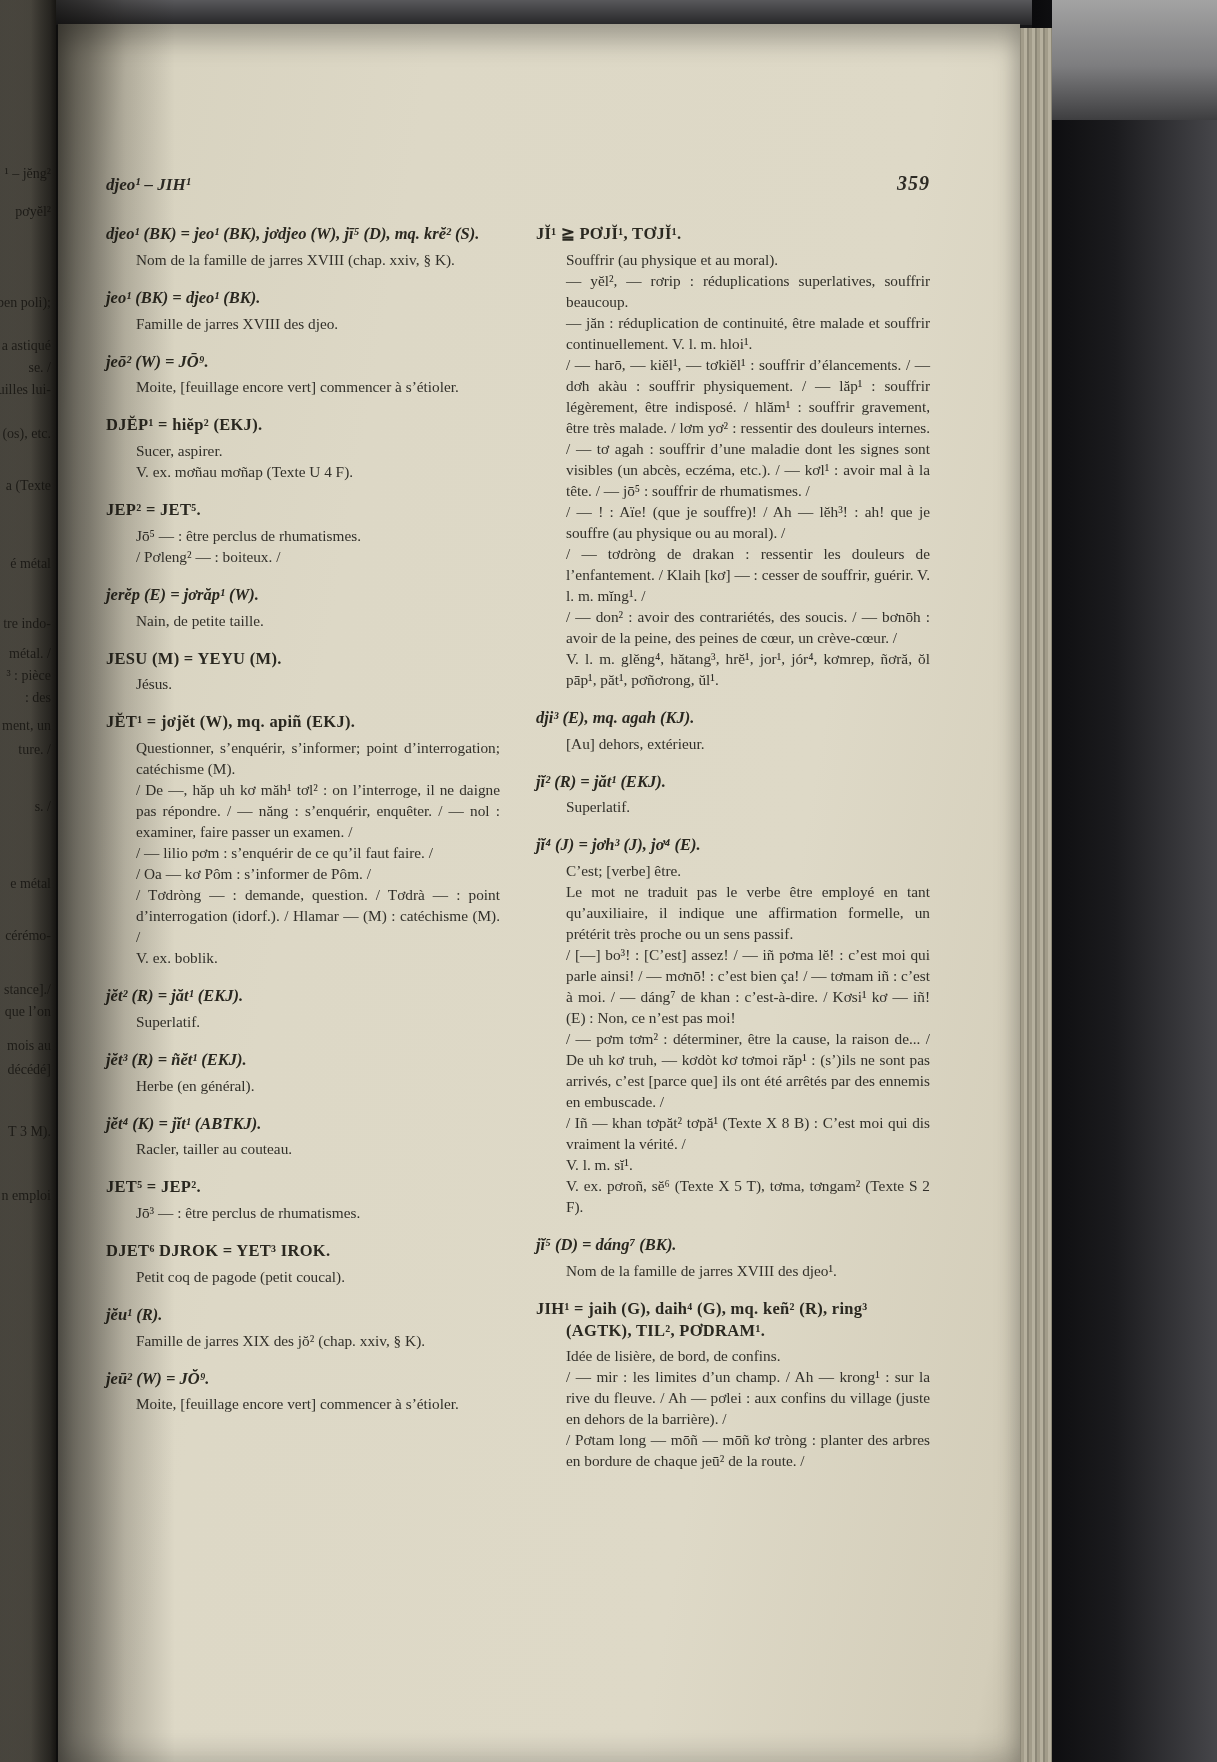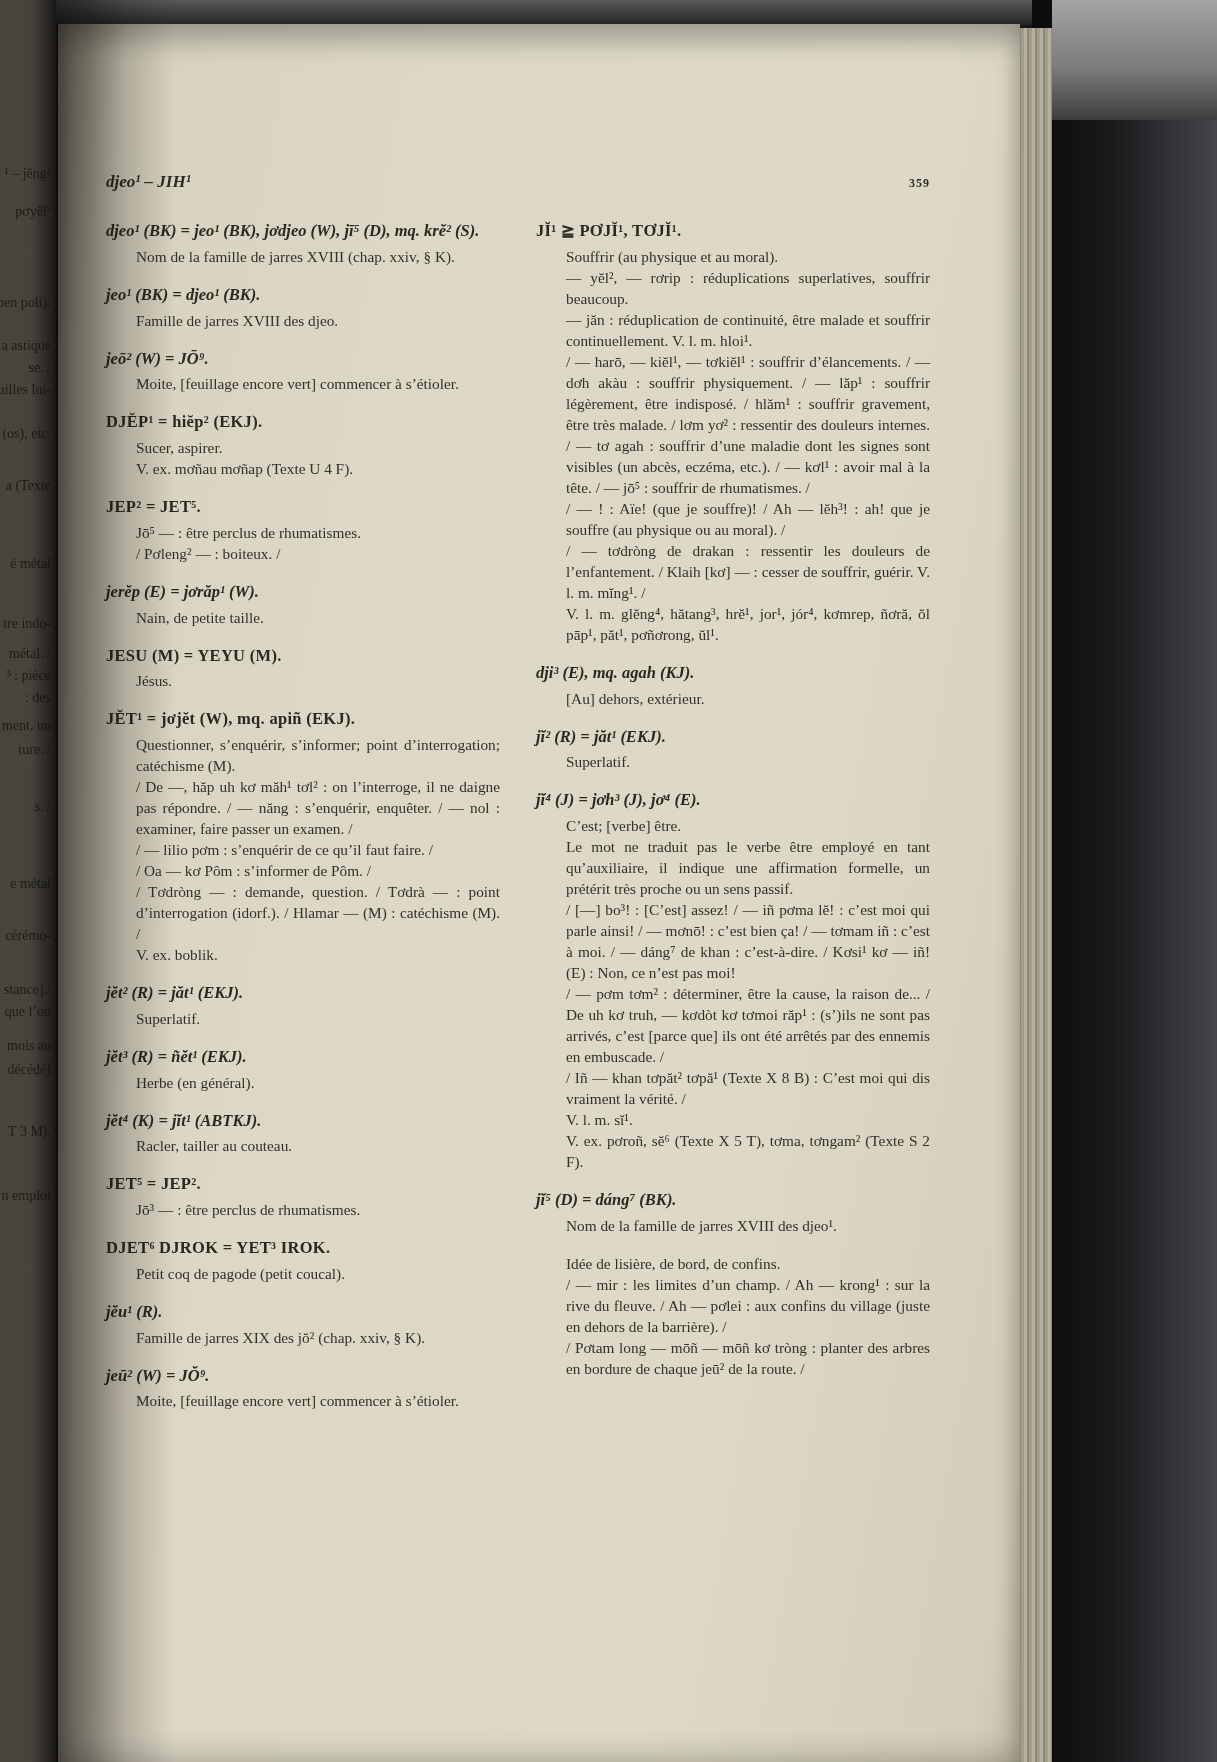--- a/index.html
+++ b/index.html
@@ -14,21 +14,21 @@
   .page-stack{position:absolute;top:28px;left:1016px;width:36px;height:1734px;
          background:repeating-linear-gradient(90deg,#b6b09e 0 3px,#8c8777 3px 5px,#a29c8a 5px 8px);}
   .page{position:absolute;top:24px;left:58px;width:962px;height:1738px;
          background:linear-gradient(100deg,#bdb7a3 0%,#d7d2bf 6%,#ddd8c6 30%,#ded9c7 70%,#d3cdb9 96%,#c3bda9 100%);
          box-shadow:inset 0 16px 26px rgba(0,0,0,.28), inset 0 -12px 22px rgba(0,0,0,.14);}
   .page-inner{position:absolute;top:0;left:0;width:100%;height:100%;
          padding:148px 0 0 48px;box-sizing:border-box;}
   .header-row{display:flex;justify-content:space-between;align-items:baseline;
          width:824px;margin-bottom:28px;}
   .running-title{font-style:italic;font-weight:bold;font-size:17px;color:#2c2a24;}
-  .page-number{font-weight:bold;font-size:12px;color:#2c2a24;letter-spacing:1px;}
+  .page-number{font-weight:bold;font-size:20px;color:#2c2a24;letter-spacing:1px;font-style:italic;}
   .columns{display:flex;gap:36px;width:824px;}
   .column{width:394px;color:#2e2c25;}
   .entry{margin-bottom:17px;}
   .head{font-size:16.5px;margin-bottom:4px;line-height:1.32;
         padding-left:30px;text-indent:-30px;color:#2a2820;}
   .hw-italic{font-style:italic;font-weight:bold;}
   .hw-caps{font-weight:bold;letter-spacing:.3px;}
   .para{font-size:15.3px;line-height:21px;text-align:justify;margin-left:30px;color:#32302a;}
   .margin-strip{position:absolute;top:0;left:0;width:56px;height:100%;overflow:hidden;
         background:linear-gradient(90deg,#6e6a5f,#8a8577 55%,#56534b 90%,#2c2a26);}
@@ -123,20 +123,21 @@
           </div>
         <div class="column">
             <div class="entry">
               <div class="head hw-caps">JĬ¹ ≧ PƠJĬ¹, TƠJĬ¹.</div>
               <div class="para">Souffrir (au physique et au moral).</div>
               <div class="para">— yĕl², — rơrip : réduplications superlatives, souffrir beaucoup.</div>
               <div class="para">— jăn : réduplication de continuité, être malade et souffrir continuellement. V. l. m. hloi¹.</div>
               <div class="para">/ — harō, — kiĕl¹, — tơkiĕl¹ : souffrir d’élancements. / — dơh akàu : souffrir physiquement. / — lăp¹ : souffrir légèrement, être indisposé. / hlăm¹ : souffrir gravement, être très malade. / lơm yơ² : ressentir des douleurs internes. / — tơ agah : souffrir d’une maladie dont les signes sont visibles (un abcès, eczéma, etc.). / — kơl¹ : avoir mal à la tête. / — jō⁵ : souffrir de rhumatismes. /</div>
               <div class="para">/ — ! : Aïe! (que je souffre)! / Ah — lĕh³! : ah! que je souffre (au physique ou au moral). /</div>
               <div class="para">/ — tơdròng de drakan : ressentir les douleurs de l’enfantement. / Klaih [kơ] — : cesser de souffrir, guérir. V. l. m. mĭng¹. /</div>
+              <div class="para">/ — don² : avoir des contrariétés, des soucis. / — bơnōh : avoir de la peine, des peines de cœur, un crève-cœur. /</div>
               <div class="para">V. l. m. glĕng⁴, hătang³, hrĕ¹, jor¹, jór⁴, kơmrep, ñơră, ŏl pāp¹, păt¹, pơñơrong, ŭl¹.</div>
             </div>
             <div class="entry">
               <div class="head hw-italic">dji³ (E), mq. agah (KJ).</div>
               <div class="para">[Au] dehors, extérieur.</div>
             </div>
             <div class="entry">
               <div class="head hw-italic">jĭ² (R) = jăt¹ (EKJ).</div>
               <div class="para">Superlatif.</div>
             </div>
@@ -148,20 +149,21 @@
               <div class="para">/ — pơm tơm² : déterminer, être la cause, la raison de... / De uh kơ truh, — kơdòt kơ tơmoi răp¹ : (s’)ils ne sont pas arrivés, c’est [parce que] ils ont été arrêtés par des ennemis en embuscade. /</div>
               <div class="para">/ Iñ — khan tơpăt² tơpă¹ (Texte X 8 B) : C’est moi qui dis vraiment la vérité. /</div>
               <div class="para">V. l. m. sĭ¹.</div>
               <div class="para">V. ex. pơroñ, sĕ⁶ (Texte X 5 T), tơma, tơngam² (Texte S 2 F).</div>
             </div>
             <div class="entry">
               <div class="head hw-italic">jĭ⁵ (D) = dáng⁷ (BK).</div>
               <div class="para">Nom de la famille de jarres XVIII des djeo¹.</div>
             </div>
             <div class="entry">
+              <div class="head hw-caps">JIH¹ = jaih (G), daih⁴ (G), mq. keñ² (R), ring³ (AGTK), TIL², PƠDRAM¹.</div>
               <div class="para">Idée de lisière, de bord, de confins.</div>
               <div class="para">/ — mir : les limites d’un champ. / Ah — krong¹ : sur la rive du fleuve. / Ah — pơlei : aux confins du village (juste en dehors de la barrière). /</div>
               <div class="para">/ Pơtam long — mōñ — mōñ kơ tròng : planter des arbres en bordure de chaque jeū² de la route. /</div>
             </div>
           </div>
       </div>
     </div>
   </div>
 
   <div class="margin-strip">

